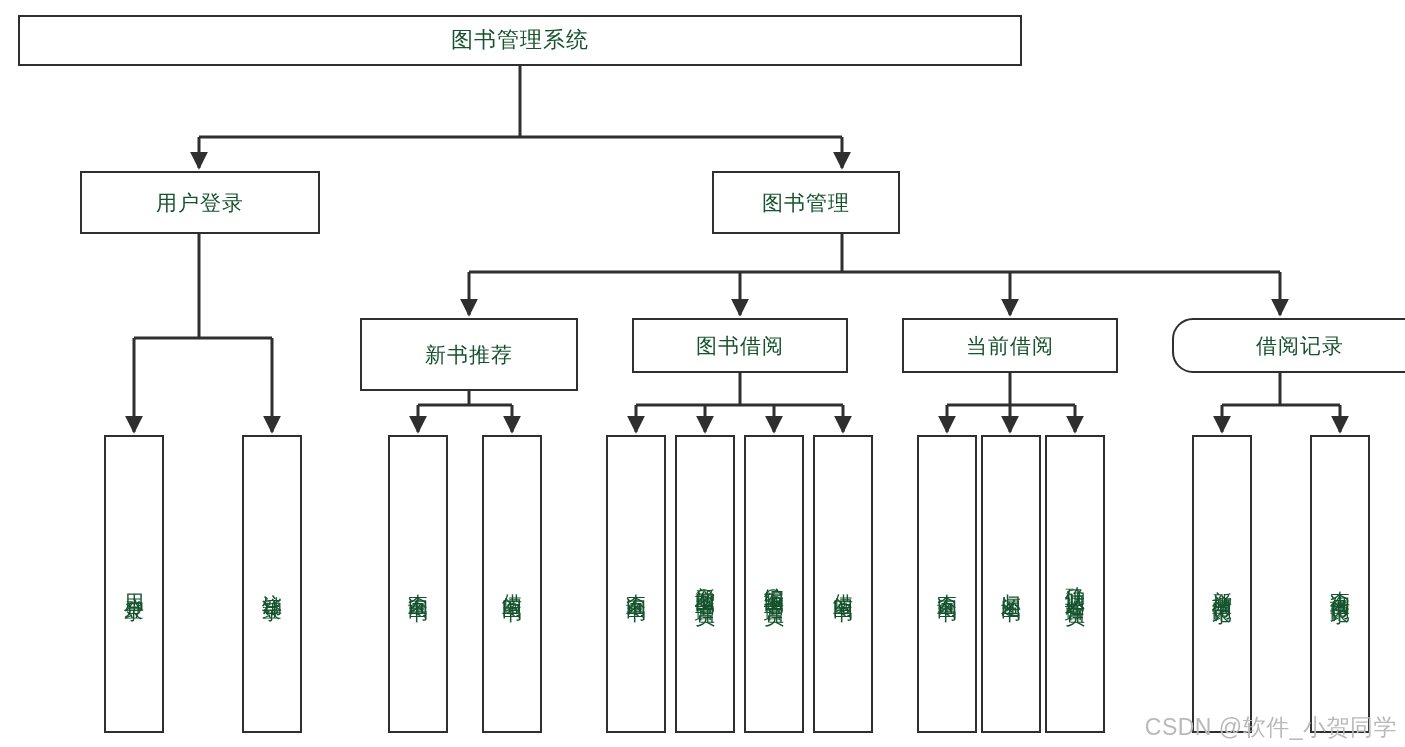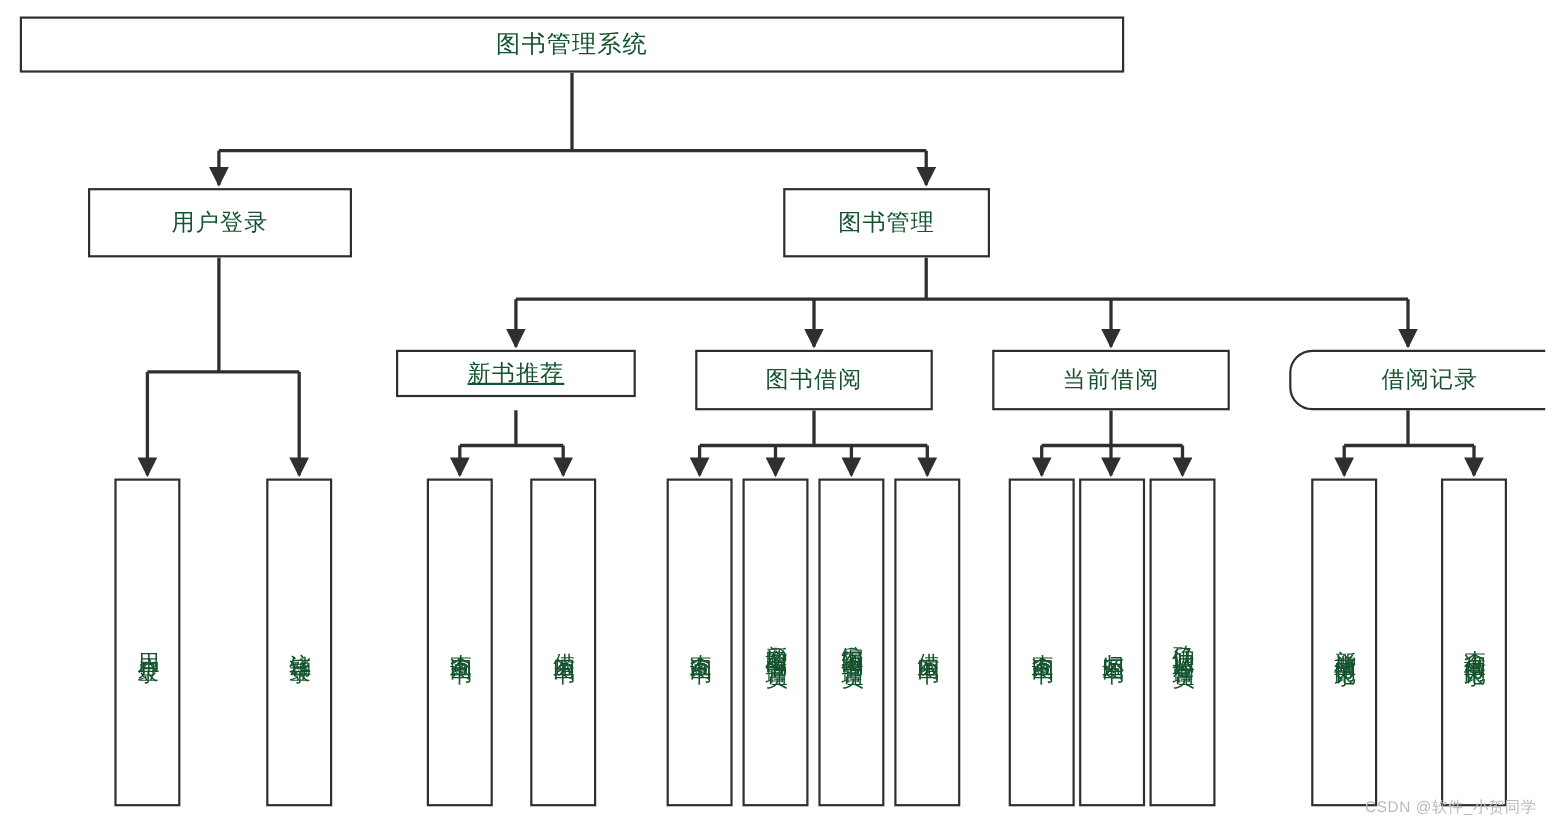--- a/index.html
+++ b/index.html
@@ -52,21 +52,21 @@
   .node.v > span{
     writing-mode:vertical-rl;
     text-orientation:upright;
     display:block;
     white-space:nowrap;
   }
   .watermark{
     position:absolute;
     right:8px;
     bottom:4px;
-    font-size:14px;
+    font-size:23px;
     color:#b9b9b9;
     letter-spacing:0.5px;
     white-space:nowrap;
     font-family:"Liberation Sans","DejaVu Sans",sans-serif;
   }
 </style>
 </head>
 <body>
 
 <div id="canvas">
@@ -121,21 +121,21 @@
 
     </g>
   </svg>
 
   <div class="node h root" style="left:18px; top:15px; width:1004px; height:51px;">图书管理系统</div>
 
   <div class="node h" style="left:80px; top:171px; width:240px; height:63px;">用户登录</div>
 
   <div class="node h" style="left:712px; top:171px; width:188px; height:63px;">图书管理</div>
 
-  <div class="node h" style="left:360px; top:318px; width:218px; height:43px;text-decoration:underline;">新书推荐</div>
+  <div class="node h" style="left:360px; top:318px; width:218px; height:73px;">新书推荐</div>
 
   <div class="node h" style="left:632px; top:318px; width:216px; height:55px;">图书借阅</div>
 
   <div class="node h" style="left:902px; top:318px; width:216px; height:55px;">当前借阅</div>
 
   <div class="node h" style="left:1172px; top:318px; width:256px; height:55px;border-radius:21px;">借阅记录</div>
 
   <div class="node v" style="left:104px; top:435px; width:60px; height:298px;">
     <span>用户登录</span>
   </div>

